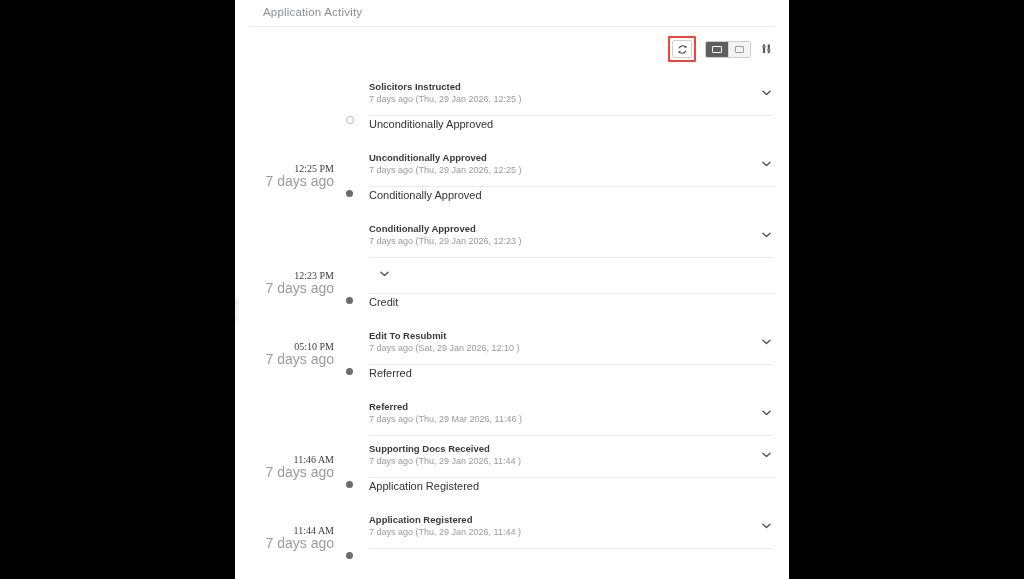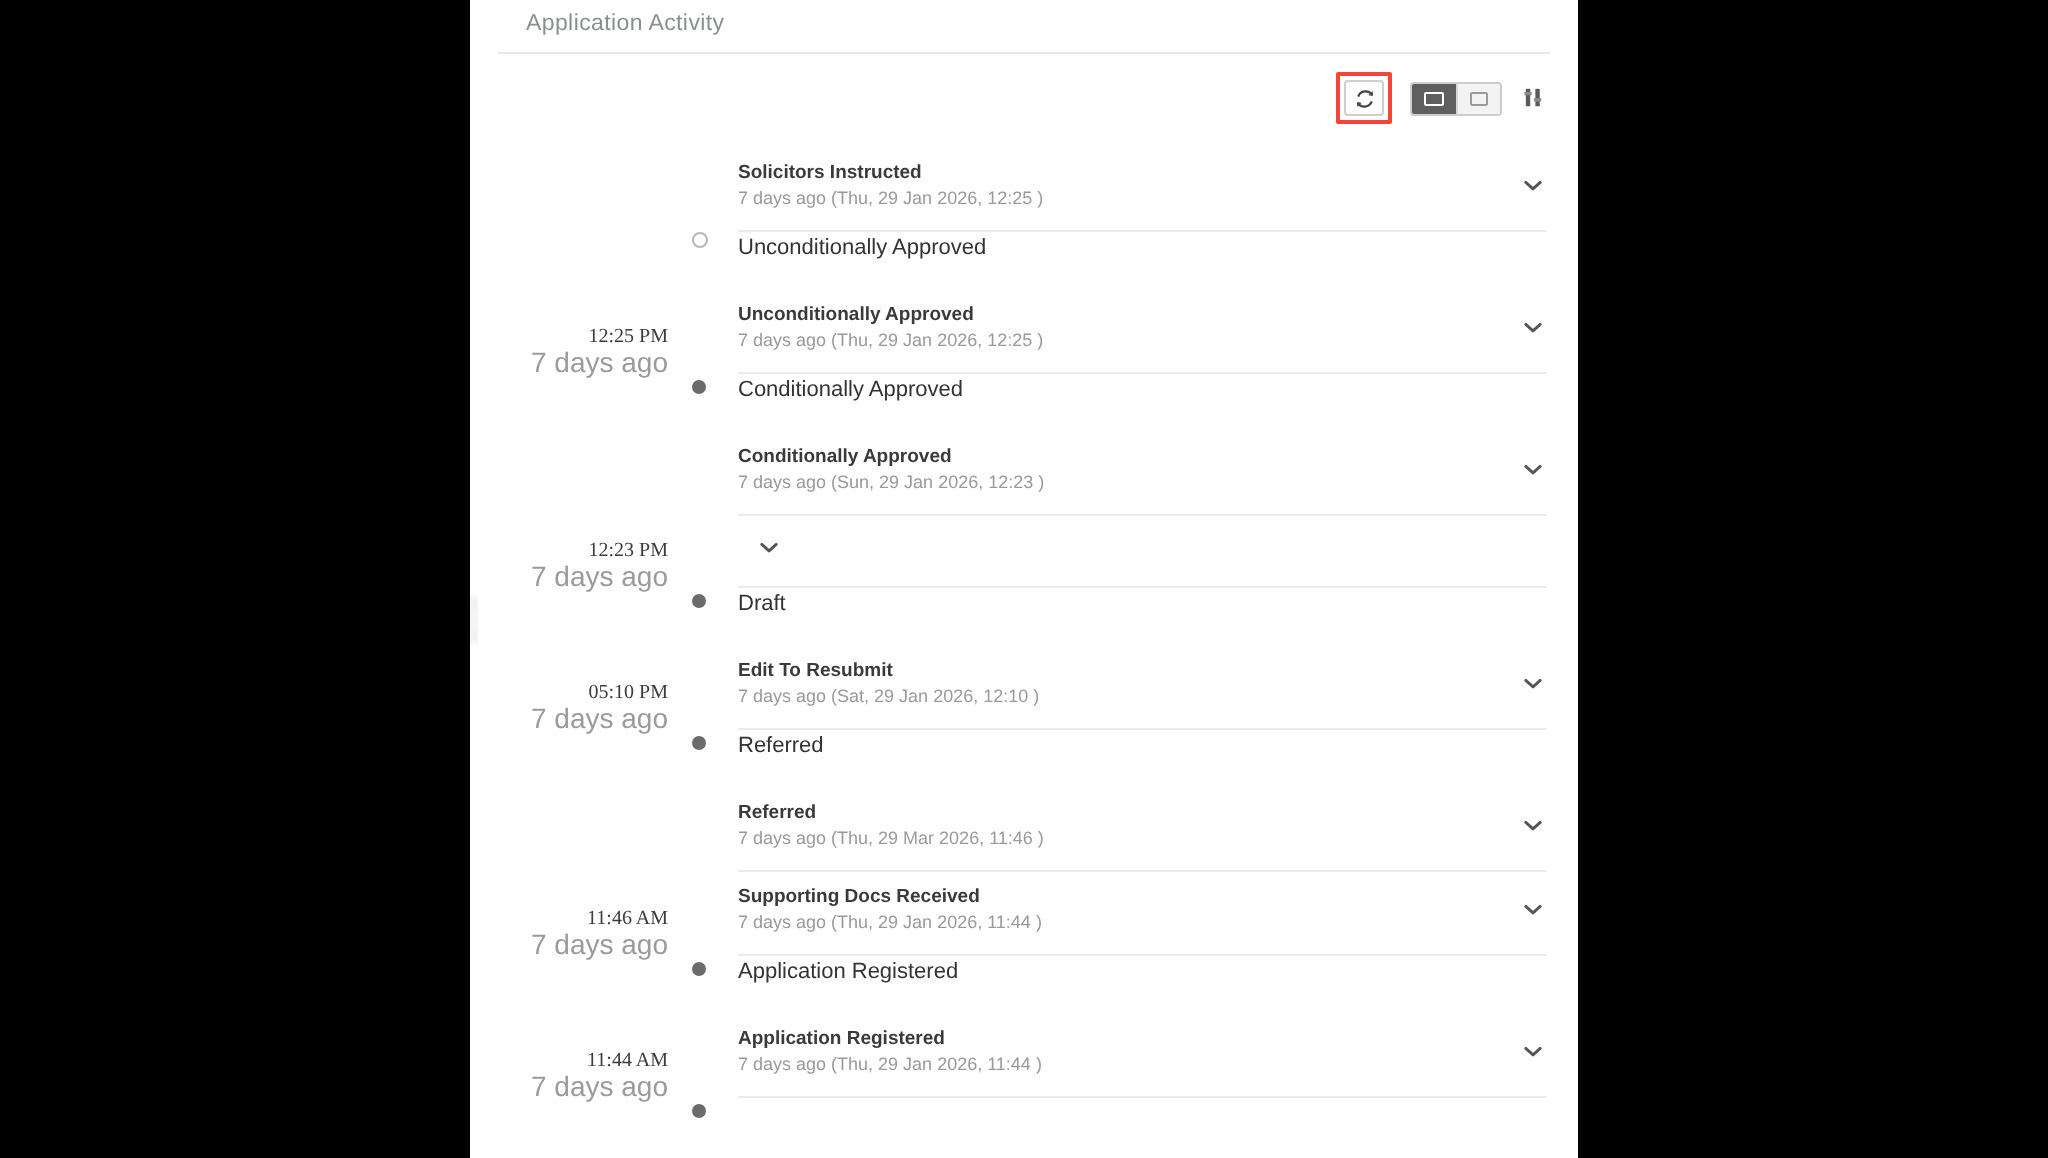--- a/index.html
+++ b/index.html
@@ -371,21 +371,21 @@
           </div>
           <div class="tl-rail">
             <div class="tl-bar"></div>
             <div class="tl-dot"></div>
           </div>
           <div class="tl-body">
             <div class="stage-title">Conditionally Approved</div>
             <div class="event-row">
               <div class="event-text">
                 <div class="event-name">Conditionally Approved</div>
-                <div class="event-meta">7 days ago (Sun, 29 Jan 2026, 12:23 )</div>
+                <div class="event-meta">7 days ago (Thu, 29 Jan 2026, 12:23 )</div>
               </div>
               <div class="chev">
                 <svg width="9" height="6" viewBox="0 0 10 6">
                   <path d="M1 1l4 3.6L9 1" fill="none" stroke="#555" stroke-width="1.6" stroke-linecap="round" stroke-linejoin="round"></path>
                 </svg>
               </div>
             </div>
             <div class="event-row">
               <div class="chev">
                 <svg width="9" height="6" viewBox="0 0 10 6">
@@ -398,21 +398,21 @@
         <div class="tl-group">
           <div class="tl-left">
             <div class="tl-time">05:10 PM</div>
             <div class="tl-rel">7 days ago</div>
           </div>
           <div class="tl-rail">
             <div class="tl-bar"></div>
             <div class="tl-dot"></div>
           </div>
           <div class="tl-body">
-            <div class="stage-title">Draft</div>
+            <div class="stage-title">Credit</div>
             <div class="event-row">
               <div class="event-text">
                 <div class="event-name">Edit To Resubmit</div>
                 <div class="event-meta">7 days ago (Sat, 29 Jan 2026, 12:10 )</div>
               </div>
               <div class="chev">
                 <svg width="9" height="6" viewBox="0 0 10 6">
                   <path d="M1 1l4 3.6L9 1" fill="none" stroke="#555" stroke-width="1.6" stroke-linecap="round" stroke-linejoin="round"></path>
                 </svg>
               </div>

